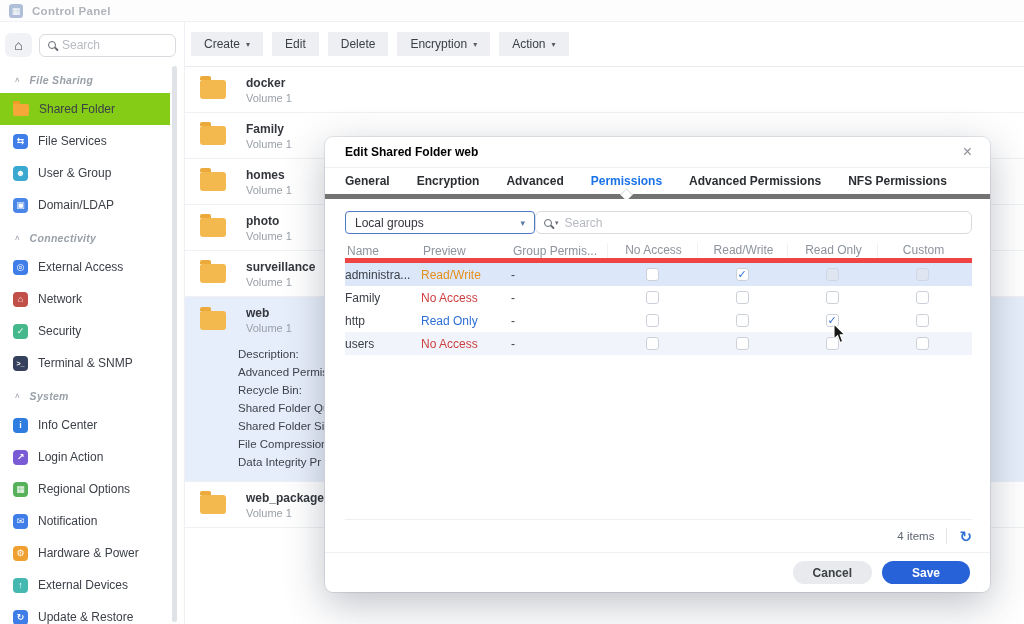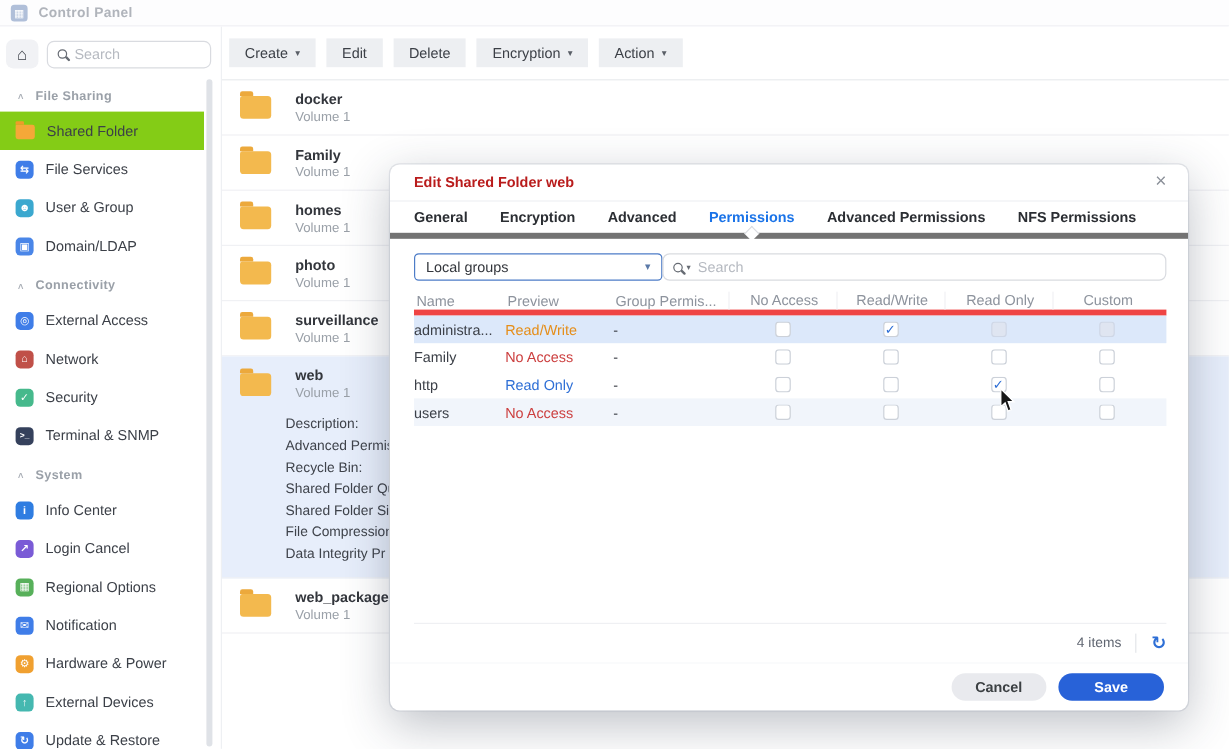--- a/index.html
+++ b/index.html
@@ -25,21 +25,21 @@
   .mag::after { content:""; position:absolute; width:5px; height:1.6px; background:#666b73;
     transform:rotate(45deg); right:-4px; bottom:-2px; border-radius:1px;}
   .searchbox input { border:none; outline:none; width:100%; font-size:12px; color:#3b82f6;
     font-family:inherit; background:transparent;}
   .searchbox input::placeholder { color:#b6bac1; }
   #sidebar-scrollbar { position:absolute; right:7px; top:44px; width:5px; height:556px;
     background:#dfe2e7; border-radius:3px; }
   .side-section-header { display:flex; align-items:center; gap:9px; height:22px;
     margin:6px 0 2px 0; padding-left:14px; cursor:pointer;}
   .side-section-header .chev { color:#a9aeb6; font-size:9px; transform:scaleY(.8);}
-  .side-section-header .lbl { font-size:10.5px; font-weight:bold; color:#9aa0a8; letter-spacing:.3px;}
+  .side-section-header .lbl { font-size:10.5px; font-weight:bold; color:#9aa0a8; letter-spacing:.3px;font-style:italic;}
   .side-item { display:flex; align-items:center; gap:10px; height:32px; padding-left:13px;
     cursor:pointer; width:170px;}
   .side-item.selected { background:#84cc16; }
   .side-item .lbl { font-size:12px; color:#3c4048; }
   .sq-ico { width:15px; height:15px; border-radius:4px; color:#fff; font-size:9px;
     line-height:15px; text-align:center; flex:none; font-weight:bold;}
   .folder-mini { width:16px; height:12px; background:#f5a838; border-radius:1px 2px 2px 2px;
     position:relative; flex:none; margin-top:2px;}
   .folder-mini::before { content:""; position:absolute; top:-3px; left:0; width:7px; height:3px;
     background:#ef9c2a; border-radius:1px 1px 0 0;}
@@ -64,31 +64,31 @@
   .web-block { background:#e7eefb; border-bottom:1px solid #eef0f4;}
   .web-details { padding:2px 0 10px 53px; }
   .web-details div { font-size:11.5px; color:#3f434b; line-height:18px; white-space:nowrap;}
 
   
   #dialog { position:absolute; left:325px; top:137px; width:665px; height:455px;
     background:#fff; border-radius:8px; box-shadow:0 12px 40px rgba(40,50,70,.3), 0 0 0 1px #e8eaee;
     z-index:20; display:flex; flex-direction:column;}
   #dlg-titlebar { height:31px; display:flex; align-items:center; justify-content:space-between;
     padding:0 18px 0 20px; border-bottom:1px solid #eff0f3;}
-  #dlg-title { font-size:12px; font-weight:bold; color:#b91c1c;}
+  #dlg-title { font-size:12px; font-weight:bold; color:#000000;}
   #dlg-close { font-size:16px; color:#8a8f98; cursor:pointer; line-height:1;}
   #dlg-tabs { height:31px; display:flex; align-items:center; gap:27px; padding:0 20px;
     border-bottom:5px solid #737373; position:relative;}
   .dlg-tab { font-size:12px; font-weight:bold; color:#2b2e33; cursor:pointer; white-space:nowrap;}
   .dlg-tab.active { color:#1a73e8; }
   #tab-notch { position:absolute; bottom:-5px; width:9px; height:9px; background:#fff;
     border-left:1px solid #d9dbe0; border-top:1px solid #d9dbe0; transform:rotate(45deg);}
   #dlg-controls { display:flex; align-items:center; justify-content:space-between;
     padding:12px 18px 0 20px;}
-  #group-select { width:207px; height:23px; border:1px solid #4d7cc7; border-radius:4px;
+  #group-select { width:190px; height:23px; border:1px solid #4d7cc7; border-radius:4px;
     display:flex; align-items:center; justify-content:space-between; padding:0 9px;
     font-size:12px; color:#33363c; cursor:pointer; background:#fff;}
   #group-select .caret { font-size:9px; color:#5b79a8;}
   #dlg-search { width:140px; }
   #dlg-search .caret { font-size:7px; color:#666b73; margin-left:-3px;}
   #perm-table { padding:9px 18px 0 20px; }
   .tr { display:grid; grid-template-columns:76px 90px 96px 90px 90px 90px 90px; align-items:center;
     height:23px;}
   .tr.thead { height:20px; color:#8d939d; font-size:11.5px; border-bottom:5px solid #ef4444;}
   .tr.thead .c { padding-left:2px; }
@@ -180,21 +180,21 @@
       <div class="side-section-header">
         <span class="chev">∧</span>
         <span class="lbl">System</span>
       </div>
       <div class="side-item">
         <span class="sq-ico" style="background: rgb(47, 125, 225);">i</span>
         <span class="lbl">Info Center</span>
       </div>
       <div class="side-item">
         <span class="sq-ico" style="background: rgb(122, 91, 214);">↗</span>
-        <span class="lbl">Login Cancel</span>
+        <span class="lbl">Login Action</span>
       </div>
       <div class="side-item">
         <span class="sq-ico" style="background: rgb(87, 176, 90);">▦</span>
         <span class="lbl">Regional Options</span>
       </div>
       <div class="side-item">
         <span class="sq-ico" style="background: rgb(63, 125, 232);">✉</span>
         <span class="lbl">Notification</span>
       </div>
       <div class="side-item">

